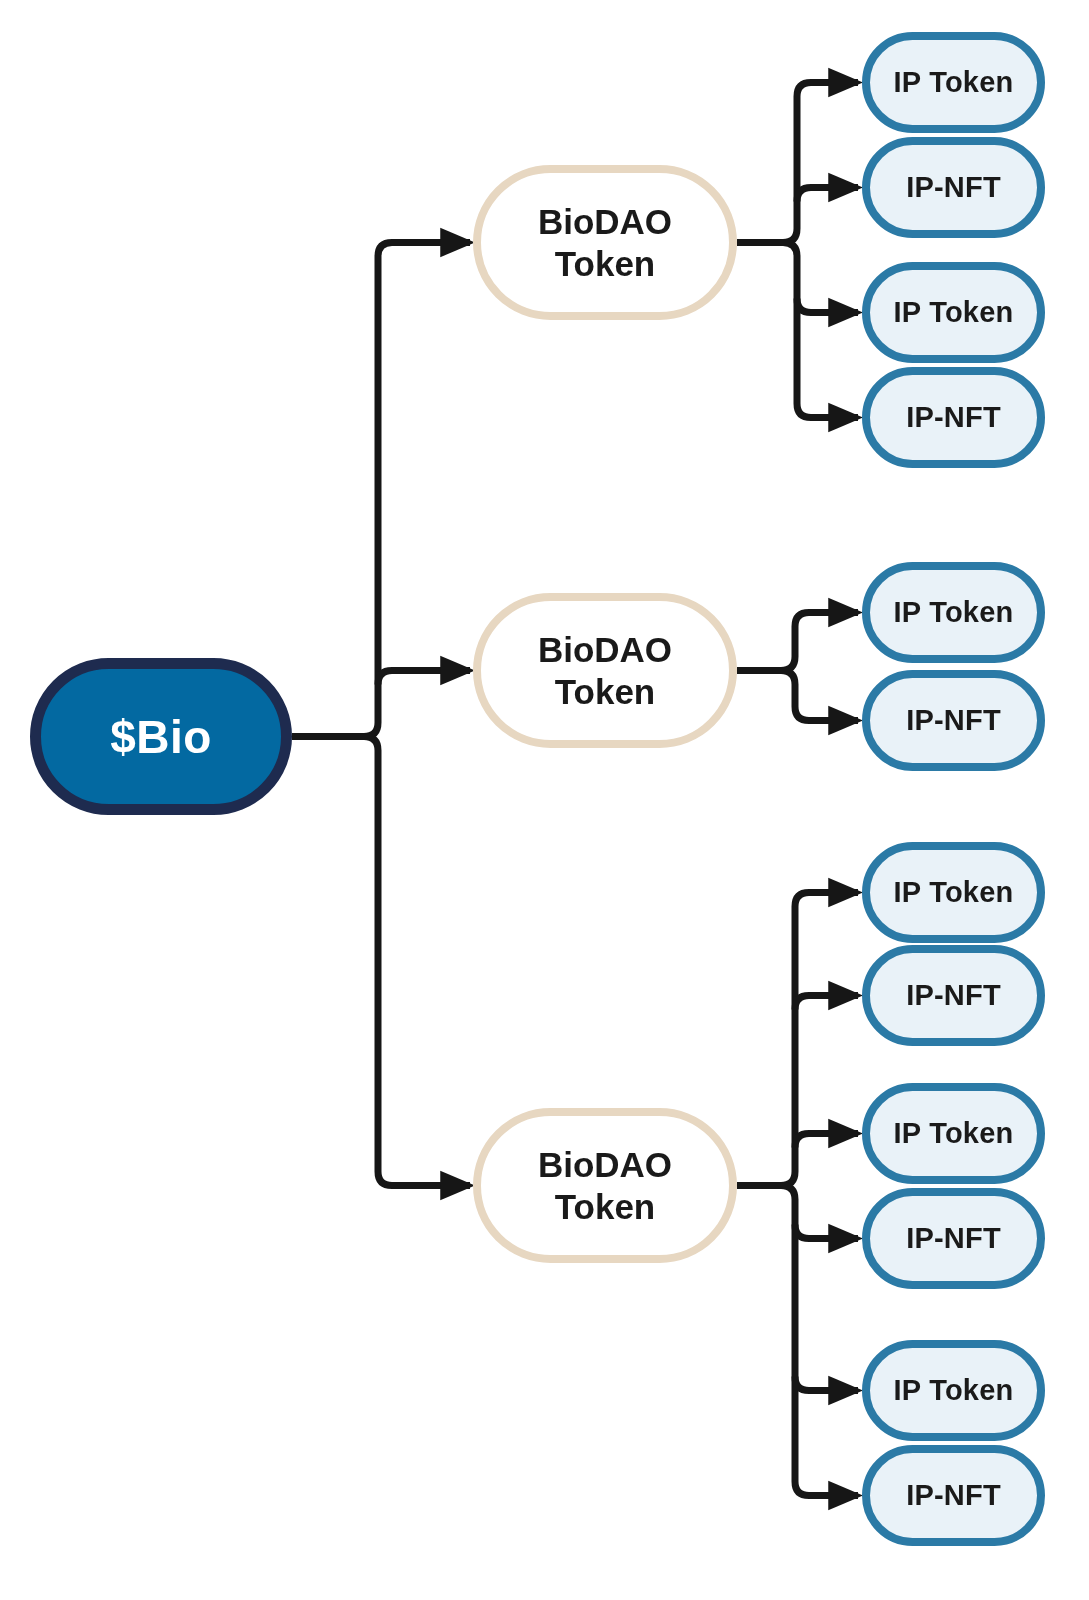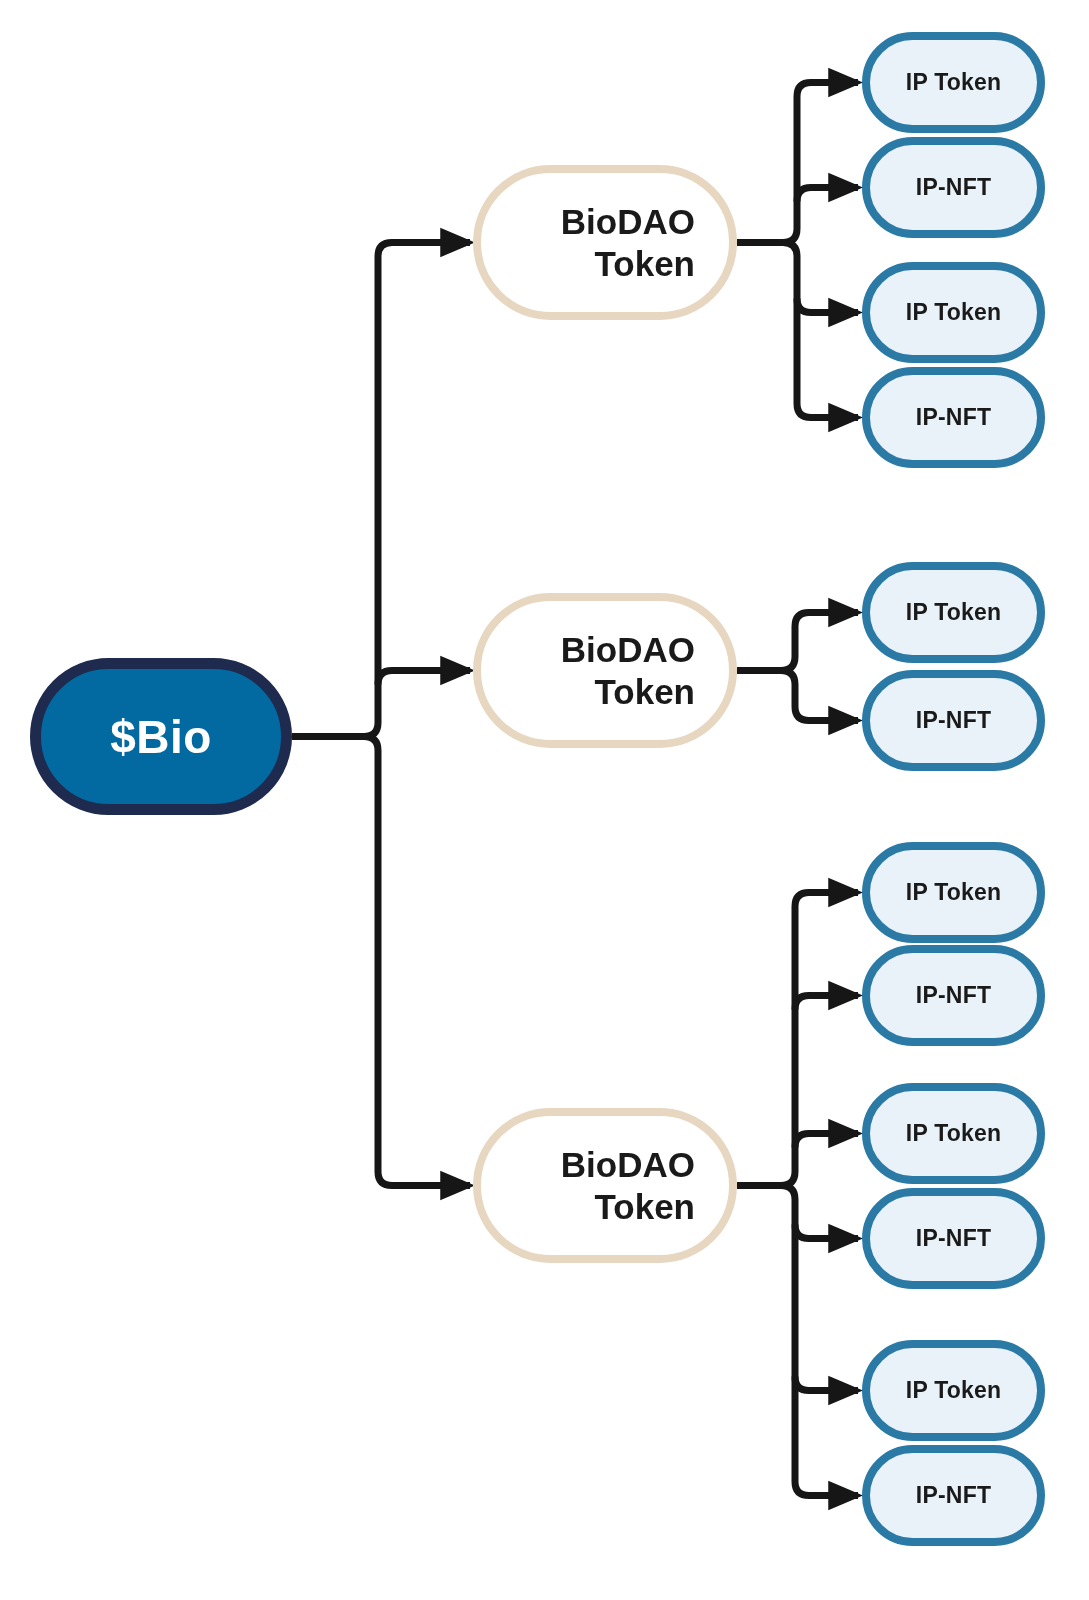--- a/index.html
+++ b/index.html
@@ -10,22 +10,22 @@
     position:absolute;
     box-sizing:border-box;
     display:flex;
     align-items:center;
     justify-content:center;
     text-align:center;
     font-weight:bold;
     border-style:solid;
   }
   .node.root{font-size:46px;border-width:11px;letter-spacing:0.5px;}
-  .node.dao{font-size:35px;border-width:8px;line-height:1.2;text-align:right;}
-  .node.leaf{font-size:23px;border-width:8px;letter-spacing:0.2px;}
+  .node.dao{font-size:35px;border-width:8px;line-height:1.2;}
+  .node.leaf{font-size:29px;border-width:8px;letter-spacing:0.2px;}
   .node.dao span{display:inline-block;max-width:180px;}
 </style>
 </head>
 <body>
 
 <div id="canvas" style="background: rgb(255, 255, 255);">
   <svg id="connectors" viewBox="0 0 1089 1600" xmlns="http://www.w3.org/2000/svg">
     <defs>
       <marker id="arrow" viewBox="0 0 10 10" refX="8.5" refY="5" markerWidth="5" markerHeight="5" orient="auto">
         <path d="M 0 0.8 L 10 5 L 0 9.2 z" fill="#161616"></path>

